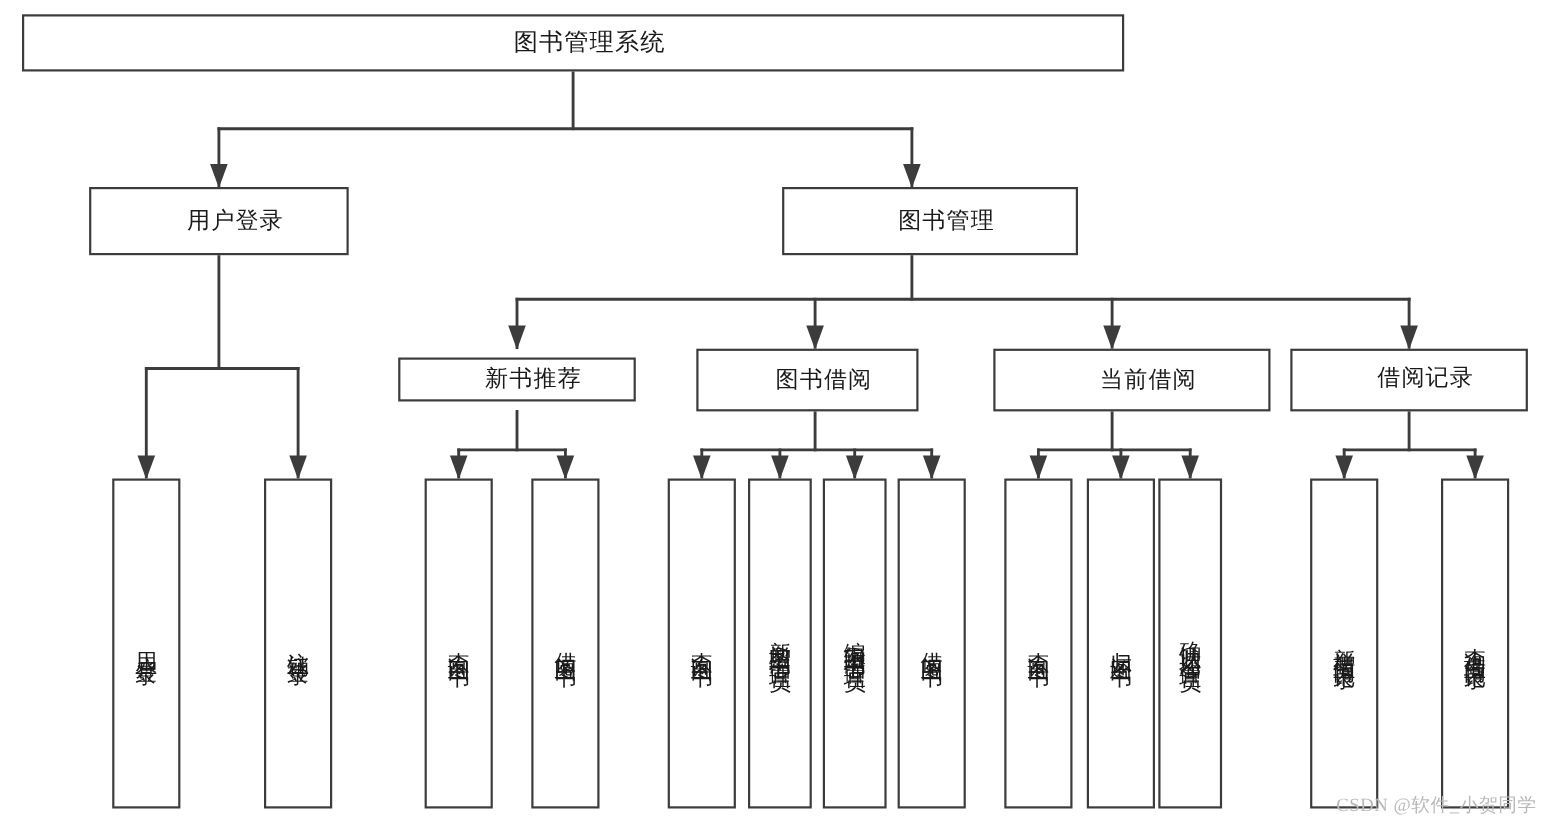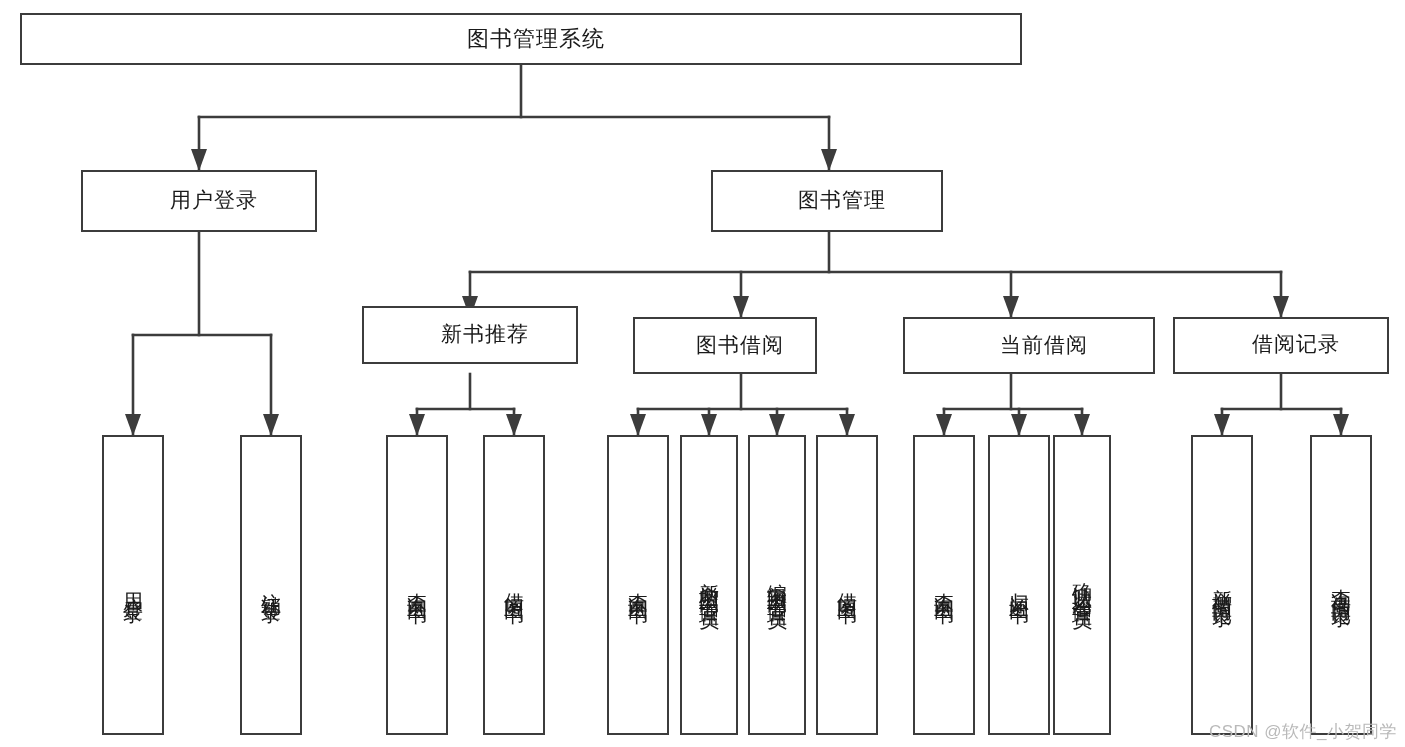--- a/index.html
+++ b/index.html
@@ -65,21 +65,21 @@
   }
   #watermark {
     position: absolute;
     right: 8px;
     bottom: 4px;
     font-size: 17px;
     color: #b9b9b9;
     letter-spacing: 0.5px;
     white-space: nowrap;
     z-index: 5;
-    font-family: Liberation Sans, sans-serif;
+    font-family: Liberation Serif, serif;
   }
 </style>
 </head>
 <body>
 
 <div id="canvas">
   <svg id="edges" viewBox="0 0 1405 747" xmlns="http://www.w3.org/2000/svg">
       <line x1="521" y1="65" x2="521" y2="117" stroke="#3c3c3c" stroke-width="2.6" stroke-linecap="square"></line>
       <line x1="199" y1="117" x2="829" y2="117" stroke="#3c3c3c" stroke-width="2.6" stroke-linecap="square"></line>
       <line x1="199" y1="117" x2="199" y2="169" stroke="#3c3c3c" stroke-width="2.6" stroke-linecap="square"></line>
@@ -133,27 +133,27 @@
       <line x1="1341" y1="409" x2="1341" y2="434" stroke="#3c3c3c" stroke-width="2.6" stroke-linecap="square"></line>
       <path d="M 1333 414 L 1349 414 L 1341 436 Z" fill="#3c3c3c"></path>
     </svg>
   <div id="nodes">
       <div class="node h-node root-node" style="left: 20px; top: 13px; width: 1002px; height: 52px;">
         <span class="h-text">图书管理系统</span>
       </div>
       <div class="node h-node" style="left: 81px; top: 170px; width: 236px; height: 62px;">
         <span class="h-text">用户登录</span>
       </div>
-      <div class="node h-node" style="left: 711px; top: 170px; width: 232px; height: 62px;">
+      <div class="node h-node" style="left: 711px; top: 170px; width: 269px; height: 62px;">
         <span class="h-text">图书管理</span>
       </div>
-      <div class="node h-node" style="left: 362px; top: 306px; width: 216px; height: 58px;">
+      <div class="node h-node" style="left: 362px; top: 325px; width: 216px; height: 40px;">
         <span class="h-text">新书推荐</span>
       </div>
-      <div class="node h-node" style="left: 633px; top: 317px; width: 184px; height: 57px;">
+      <div class="node h-node" style="left: 633px; top: 317px; width: 202px; height: 57px;">
         <span class="h-text">图书借阅</span>
       </div>
       <div class="node h-node" style="left: 903px; top: 317px; width: 252px; height: 57px;">
         <span class="h-text">当前借阅</span>
       </div>
       <div class="node h-node" style="left: 1173px; top: 317px; width: 216px; height: 57px; font-family: Liberation Mono, monospace;">
         <span class="h-text">借阅记录</span>
       </div>
       <div class="node v-node" style="left: 102px; top: 435px; width: 62px; height: 300px;">
         <span class="v-text">用户登录</span>

